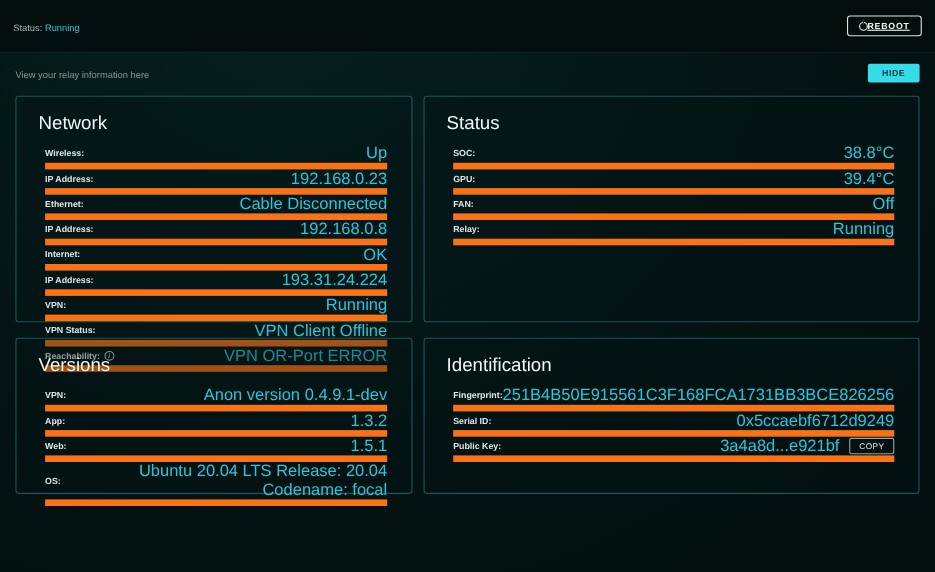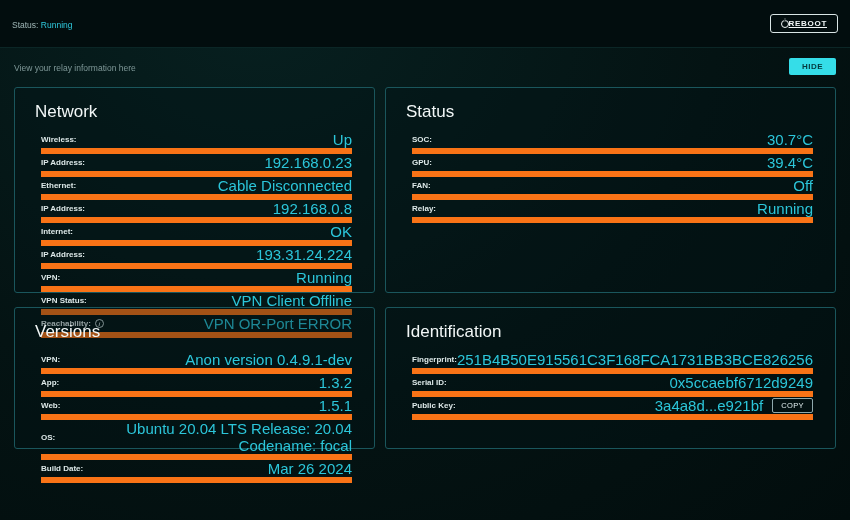--- a/index.html
+++ b/index.html
@@ -183,21 +183,21 @@
           <span class="val">VPN OR-Port ERROR</span>
         </div>
       </div>
     </div>
 
     <div class="panel h-tall">
       <div class="panel-title">Status</div>
       <div class="rows">
         <div class="row">
           <span class="lbl">SOC:</span>
-          <span class="val">30.7°C</span>
+          <span class="val">38.8°C</span>
         </div>
         <div class="row">
           <span class="lbl">GPU:</span>
           <span class="val">39.4°C</span>
         </div>
         <div class="row">
           <span class="lbl">FAN:</span>
           <span class="val">Off</span>
         </div>
         <div class="row">
@@ -218,24 +218,20 @@
           <span class="lbl">App:</span>
           <span class="val">1.3.2</span>
         </div>
         <div class="row">
           <span class="lbl">Web:</span>
           <span class="val">1.5.1</span>
         </div>
         <div class="row">
           <span class="lbl">OS:</span>
           <span class="val">Ubuntu 20.04 LTS Release: 20.04 Codename: focal</span>
-        </div>
-        <div class="row">
-          <span class="lbl">Build Date:</span>
-          <span class="val">Mar 26 2024</span>
         </div>
       </div>
     </div>
 
     <div class="panel h-short">
       <div class="panel-title">Identification</div>
       <div class="rows">
         <div class="row">
           <span class="lbl">Fingerprint:</span>
           <span class="val">251B4B50E915561C3F168FCA1731BB3BCE826256</span>

